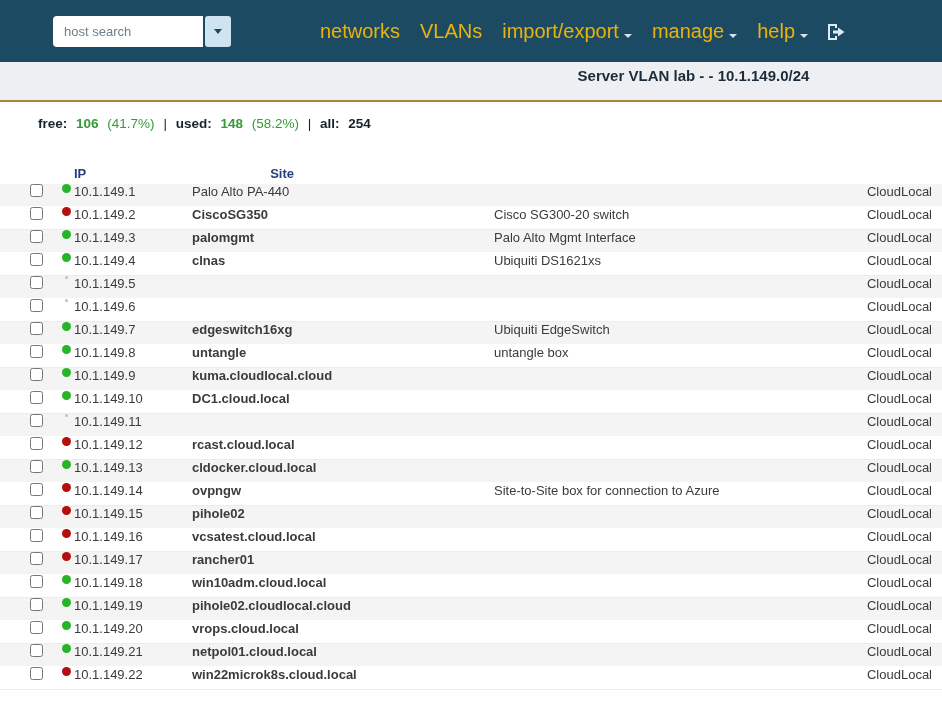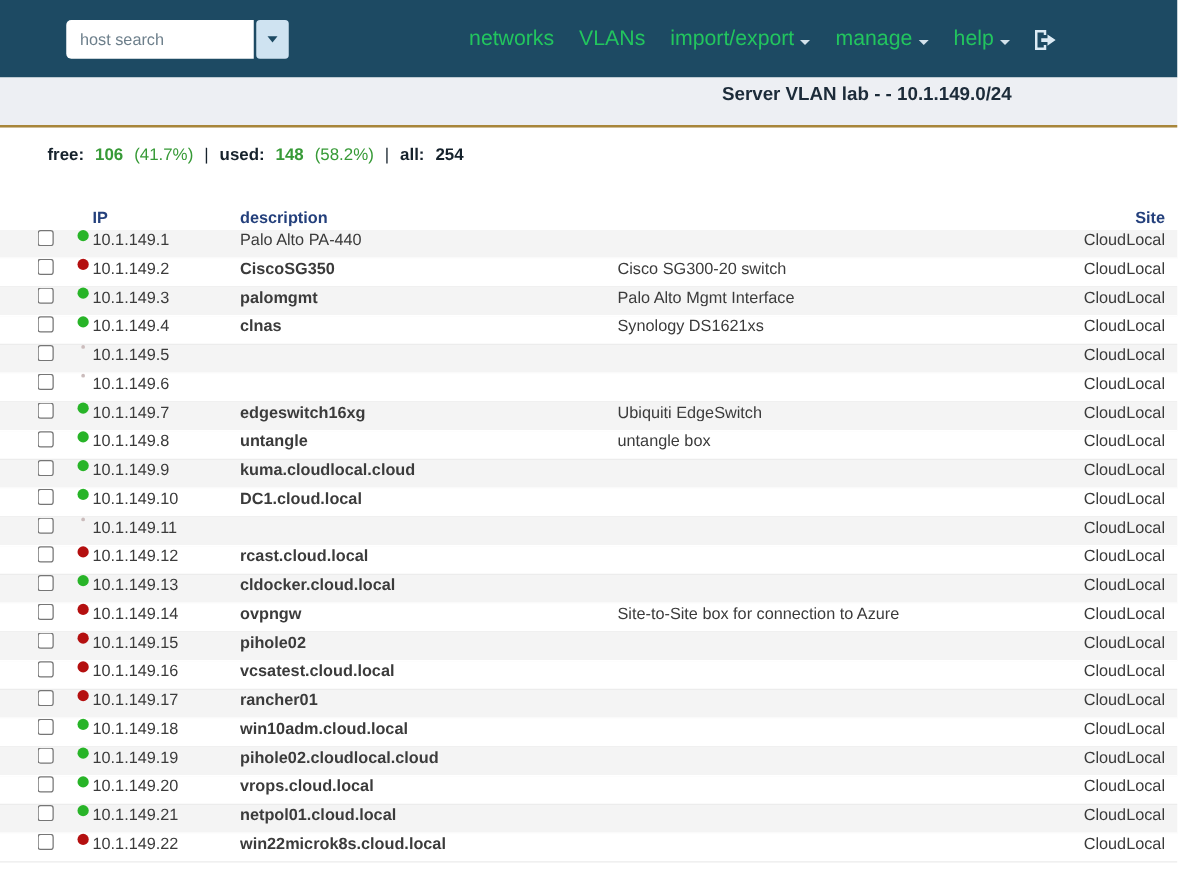--- a/index.html
+++ b/index.html
@@ -28,21 +28,21 @@
     display: flex; align-items: center; justify-content: center; cursor: pointer;
   }
   .caret {
     display: inline-block; width: 0; height: 0;
     border-left: 4px solid transparent; border-right: 4px solid transparent;
     border-top: 5px solid #1d4a63;
   }
   .nav-menu {
     margin-left: auto; margin-right: 88px;
     display: flex; align-items: center;
-    font-size: 17px; color: #22c55e;
+    font-size: 20px; color: #eab308;
   }
   .nav-item { padding: 6px 10px; cursor: pointer; white-space: nowrap; }
   .nav-item .caret { border-top-color: #d3e2ec; margin-left: 5px; border-top-width: 4px; }
   .logout-btn { padding: 4px 8px 0 8px; cursor: pointer; background: none; border: none; }
 
   
   .subheader {
     height: 40px; background: #edeff3; border-bottom: 2px solid #a8863a;
     position: relative;
   }
@@ -125,21 +125,20 @@
   <span class="pipe">|</span>
   <span class="lbl">all:</span>
   <span class="allv">254</span>
 </div>
 
 <div class="ip-table">
   <div class="thead">
     <div class="c1"></div>
     <div class="c2"></div>
     <div class="c3">IP</div>
-    <div class="c5">description</div>
     <div class="c6">Site</div>
   </div>
   <div class="tbody">
       <div class="row">
     <div class="c1">
       <input type="checkbox" class="cb" style="">
     </div>
     <div class="c2">
       <span class="dot dot-green"></span>
     </div>
@@ -173,21 +172,21 @@
   </div>
       <div class="row">
     <div class="c1">
       <input type="checkbox" class="cb" style="">
     </div>
     <div class="c2">
       <span class="dot dot-green"></span>
     </div>
     <div class="c3 ip">10.1.149.4</div>
     <div class="c4 hostname">clnas</div>
-    <div class="c5 desc">Synology DS1621xs</div>
+    <div class="c5 desc">Ubiquiti DS1621xs</div>
     <div class="c6 site">CloudLocal</div>
   </div>
       <div class="row">
     <div class="c1">
       <input type="checkbox" class="cb" style="">
     </div>
     <div class="c2">
       <span class="dot dot-gray"></span>
     </div>
     <div class="c3 ip">10.1.149.5</div>

